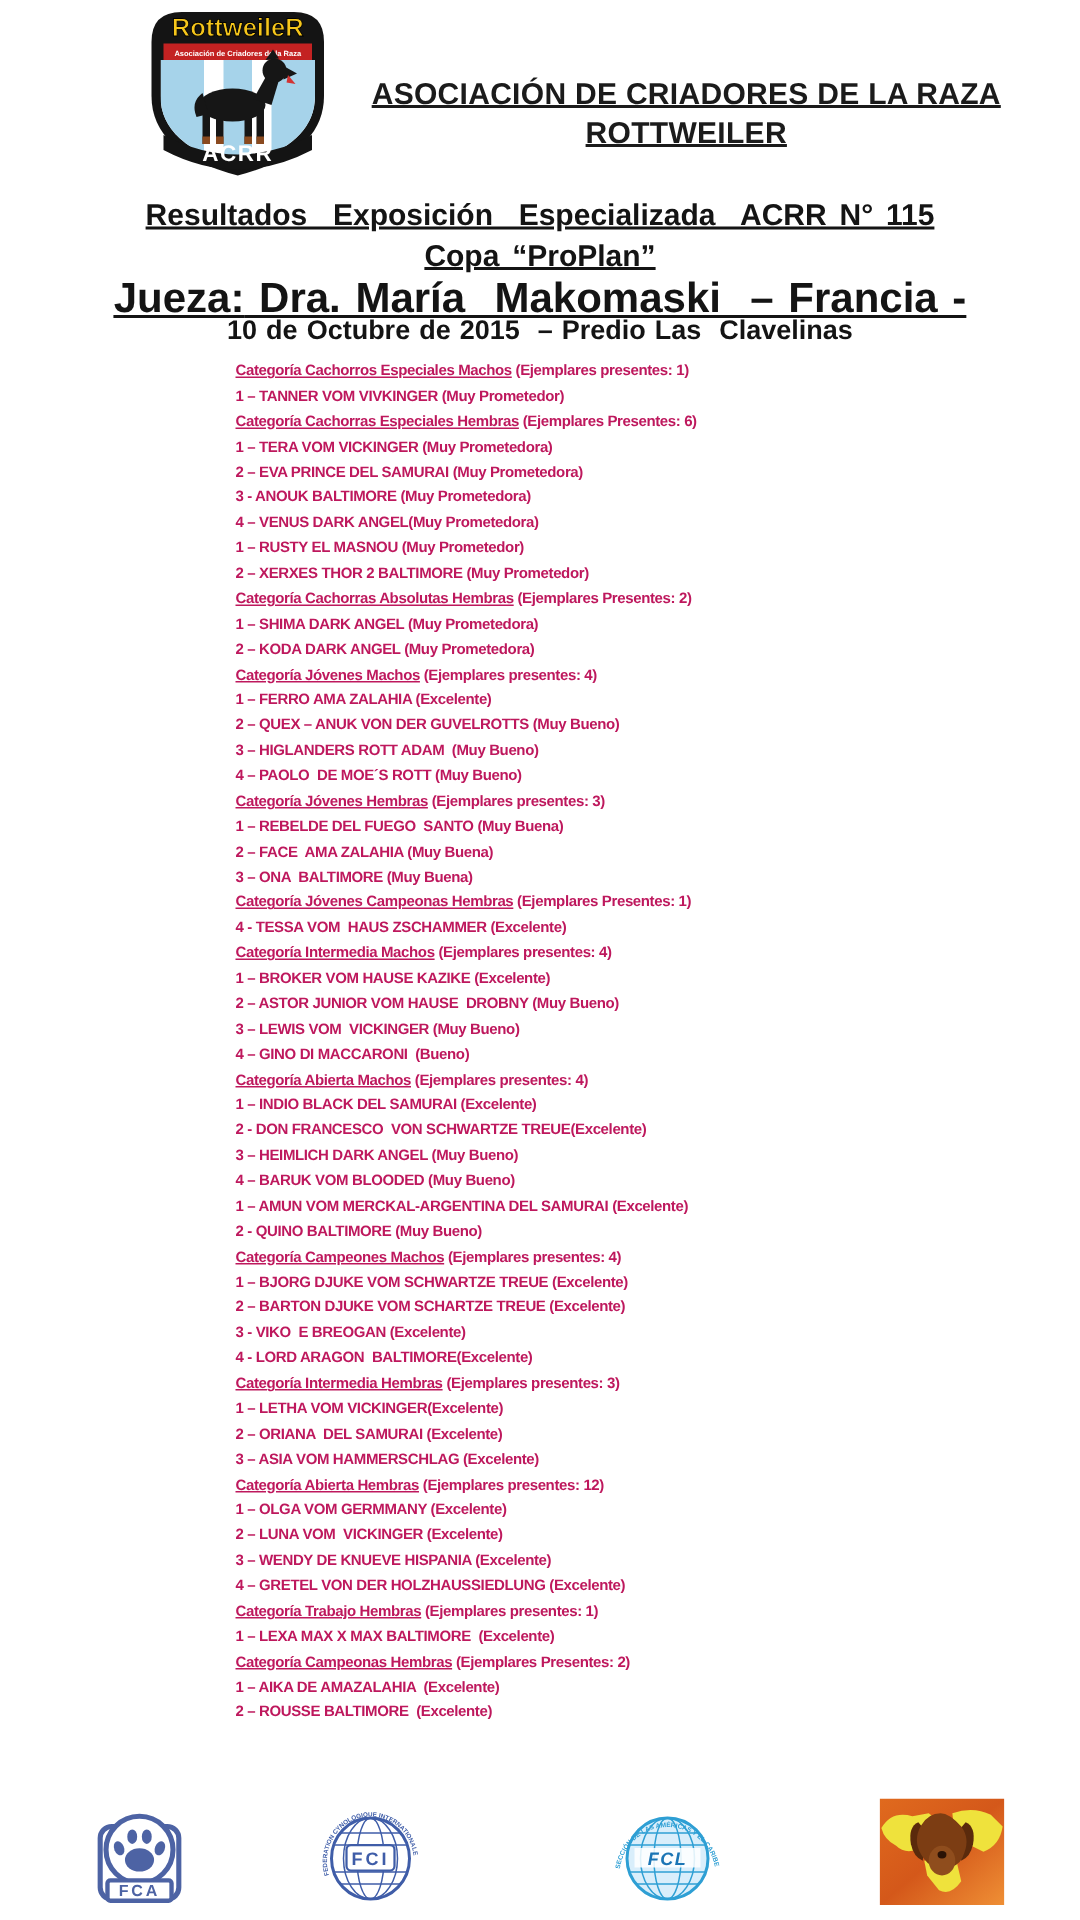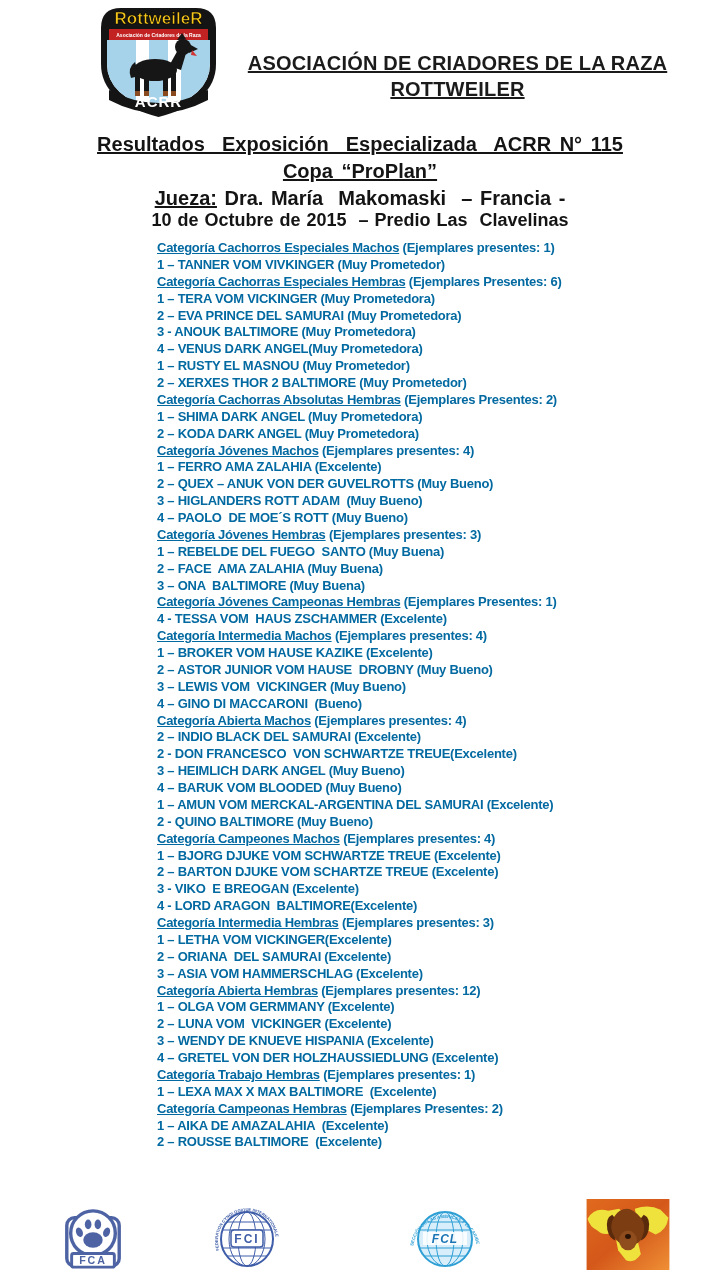--- a/index.html
+++ b/index.html
@@ -8,26 +8,26 @@
   
   .club-logo{position:absolute;left:97px;top:4px;width:123px;height:117px;}
   .club-logo svg{width:100%;height:100%;display:block;}
   .org-name{position:absolute;left:225px;top:50px;width:465px;text-align:center;
             font-size:20px;font-weight:700;line-height:26px;letter-spacing:0.2px;}
   .org-name span{text-decoration:underline;white-space:pre;}
   
   .title-block{position:absolute;left:0;top:131px;width:720px;text-align:center;font-weight:700;color:#141414;}
   .t-main{font-size:20px;line-height:27px;}
   .t-main span{text-decoration:underline;white-space:pre;word-spacing:3px;}
-  .judge-line{font-size:20px;line-height:27px;white-space:pre;word-spacing:2px;}
+  .judge-line{font-size:28px;line-height:27px;white-space:pre;word-spacing:2px;text-decoration:underline;}
   .judge-label{text-decoration:underline;}
   .date-line{font-size:18px;line-height:16px;white-space:pre;word-spacing:1px;}
   
-  .results{position:absolute;left:157px;top:240px;font-size:13px;font-weight:700;
-           line-height:16.88px;letter-spacing:-0.25px;color:#0369a1;}
+  .results{position:absolute;left:157px;top:240px;font-size:10px;font-weight:700;
+           line-height:16.88px;letter-spacing:-0.25px;color:#be185d;}
   .line{white-space:pre;}
   .cat-name{text-decoration:underline;}
   
   .logo-box{position:absolute;}
   .logo-box svg{width:100%;height:100%;display:block;}
   .fca{left:58px;top:1206px;width:70px;height:66px;}
   .fci{left:205px;top:1204px;width:84px;height:68px;text-align:right;}
   .fcl{left:397px;top:1202px;width:96px;height:70px;}
   .americas{left:585px;top:1199px;width:86px;height:71px;}
 </style>
@@ -112,21 +112,21 @@
       <div class="line entry-line">2 – FACE  AMA ZALAHIA (Muy Buena)</div>
       <div class="line entry-line">3 – ONA  BALTIMORE (Muy Buena)</div>
       <div class="line category-line"><span class="cat-name">Categoría Jóvenes Campeonas Hembras</span><span> (Ejemplares Presentes: 1)</span></div>
       <div class="line entry-line">4 - TESSA VOM  HAUS ZSCHAMMER (Excelente)</div>
       <div class="line category-line"><span class="cat-name">Categoría Intermedia Machos</span><span> (Ejemplares presentes: 4)</span></div>
       <div class="line entry-line">1 – BROKER VOM HAUSE KAZIKE (Excelente)</div>
       <div class="line entry-line">2 – ASTOR JUNIOR VOM HAUSE  DROBNY (Muy Bueno)</div>
       <div class="line entry-line">3 – LEWIS VOM  VICKINGER (Muy Bueno)</div>
       <div class="line entry-line">4 – GINO DI MACCARONI  (Bueno)</div>
       <div class="line category-line"><span class="cat-name">Categoría Abierta Machos</span><span> (Ejemplares presentes: 4)</span></div>
-      <div class="line entry-line">2 – INDIO BLACK DEL SAMURAI (Excelente)</div>
+      <div class="line entry-line">1 – INDIO BLACK DEL SAMURAI (Excelente)</div>
       <div class="line entry-line">2 - DON FRANCESCO  VON SCHWARTZE TREUE(Excelente)</div>
       <div class="line entry-line">3 – HEIMLICH DARK ANGEL (Muy Bueno)</div>
       <div class="line entry-line">4 – BARUK VOM BLOODED (Muy Bueno)</div>
       <div class="line entry-line">1 – AMUN VOM MERCKAL-ARGENTINA DEL SAMURAI (Excelente)</div>
       <div class="line entry-line">2 - QUINO BALTIMORE (Muy Bueno)</div>
       <div class="line category-line"><span class="cat-name">Categoría Campeones Machos</span><span> (Ejemplares presentes: 4)</span></div>
       <div class="line entry-line">1 – BJORG DJUKE VOM SCHWARTZE TREUE (Excelente)</div>
       <div class="line entry-line">2 – BARTON DJUKE VOM SCHARTZE TREUE (Excelente)</div>
       <div class="line entry-line">3 - VIKO  E BREOGAN (Excelente)</div>
       <div class="line entry-line">4 - LORD ARAGON  BALTIMORE(Excelente)</div>

